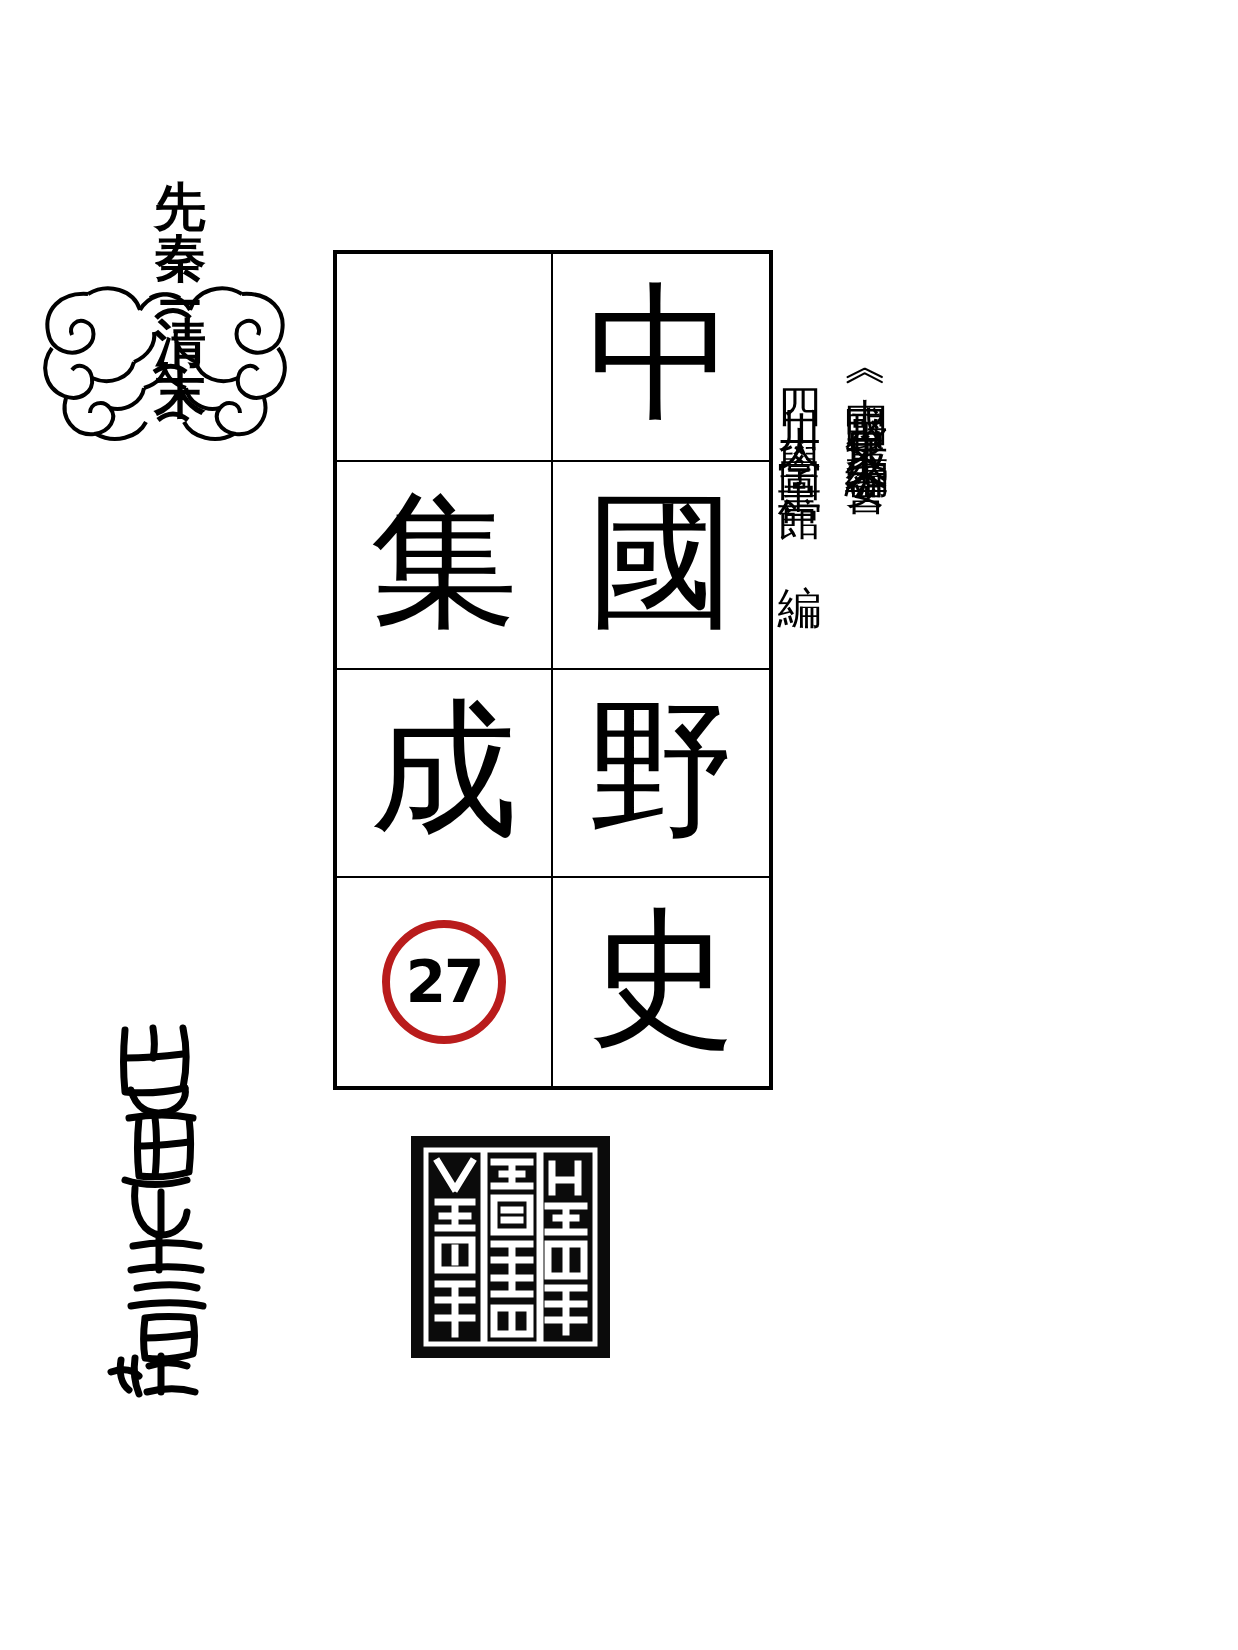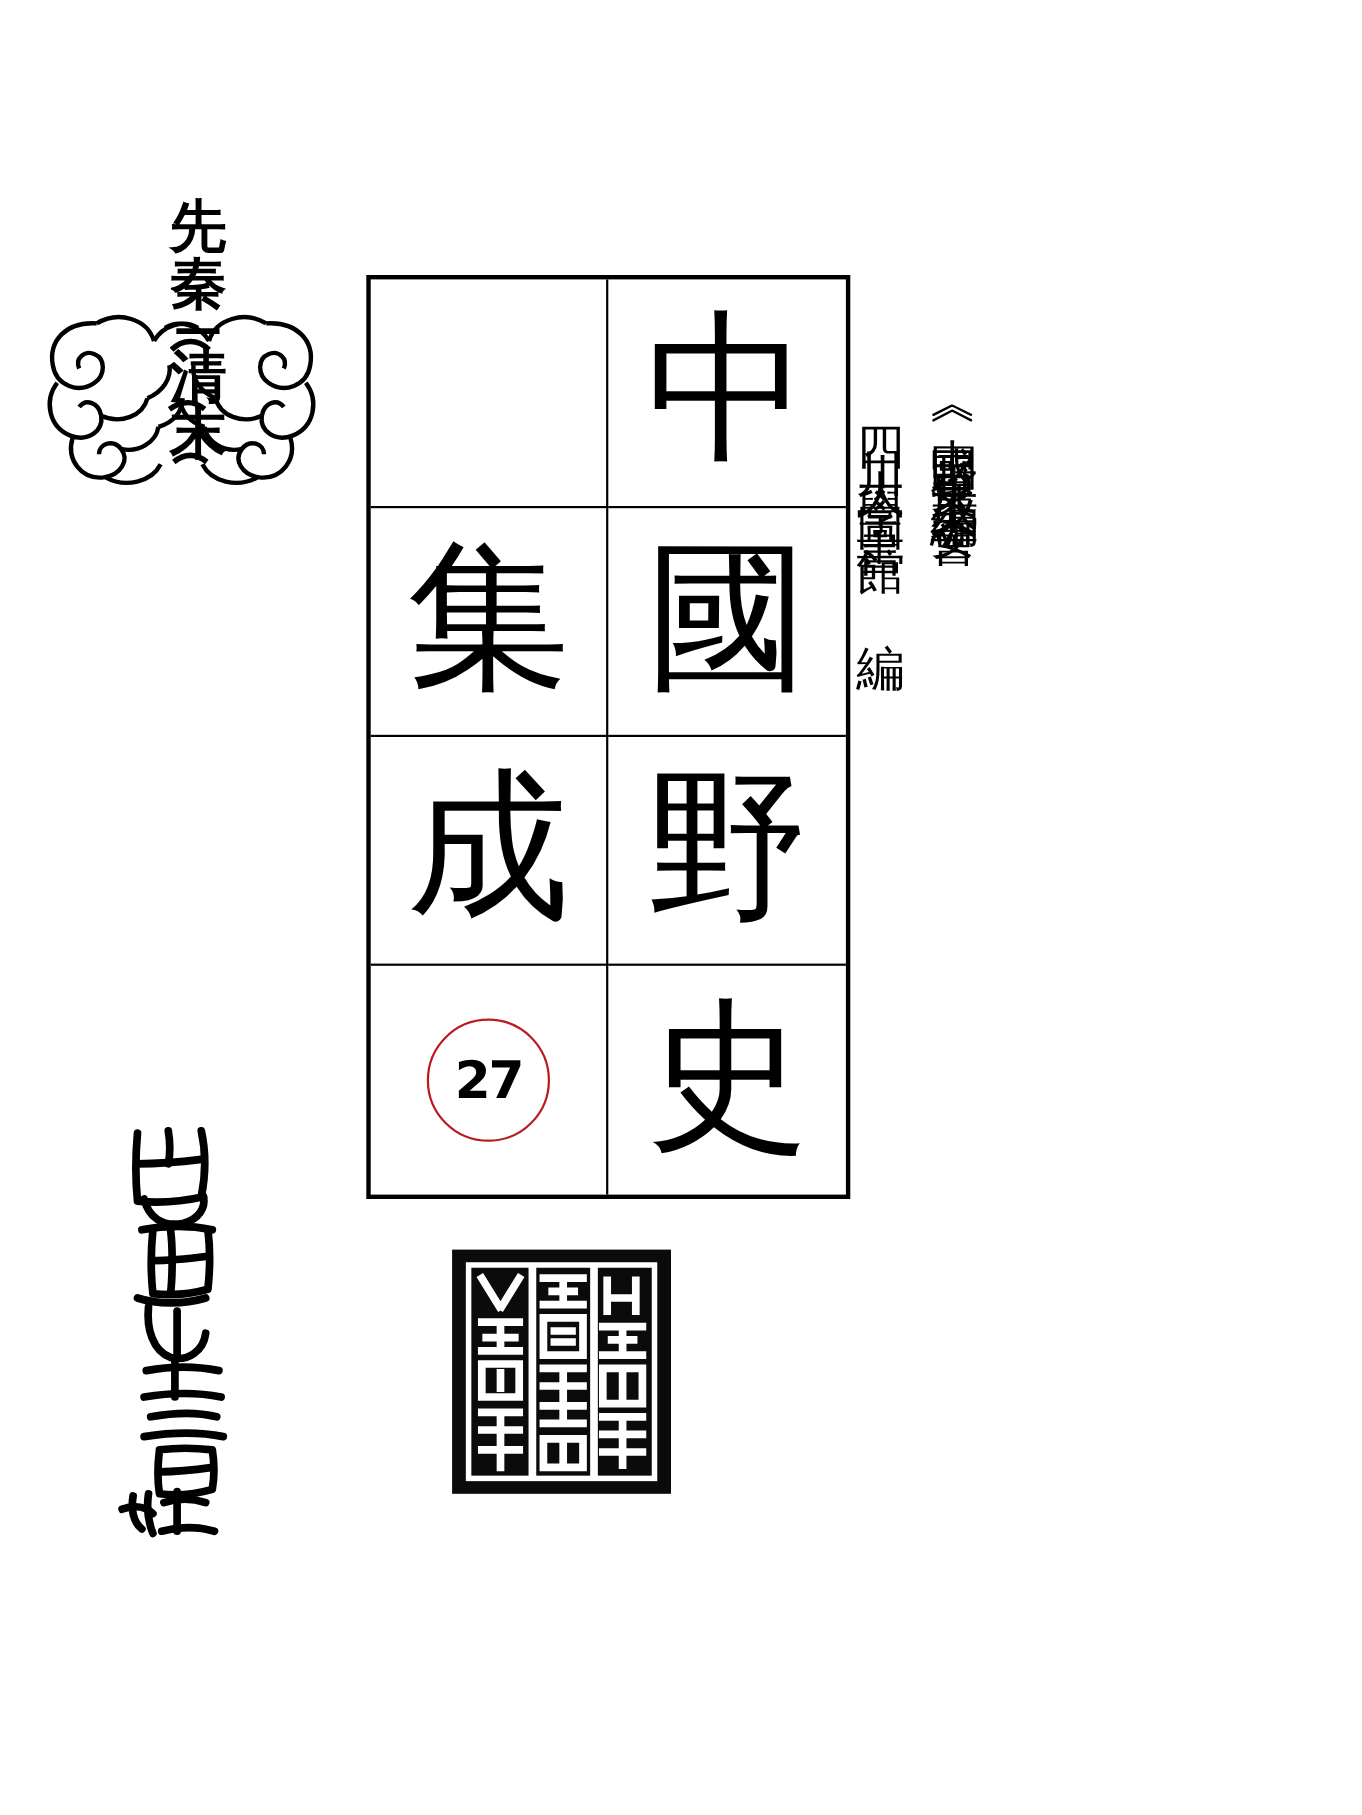--- a/index.html
+++ b/index.html
@@ -81,25 +81,25 @@
   }
   #title-grid .cell.col2 { border-right: none; }
   #title-grid .cell.row4 { border-bottom: none; }
   #title-grid .cell.empty { font-size: 0; }
   #title-grid .cell .glyph {
     display: block;
     transform: translateY(-4px);
   }
   #title-grid .volume-number {
     font-family: "DejaVu Sans", sans-serif;
-    font-size: 47px;
+    font-size: 58px;
     font-weight: bold;
     width: 108px;
     height: 108px;
-    border: 2px solid #b91c1c;
+    border: 8px solid #b91c1c;
     border-radius: 50%;
     display: flex;
     align-items: center;
     justify-content: center;
     letter-spacing: -2px;
   }
 
   
   .vtext {
     position: absolute;

